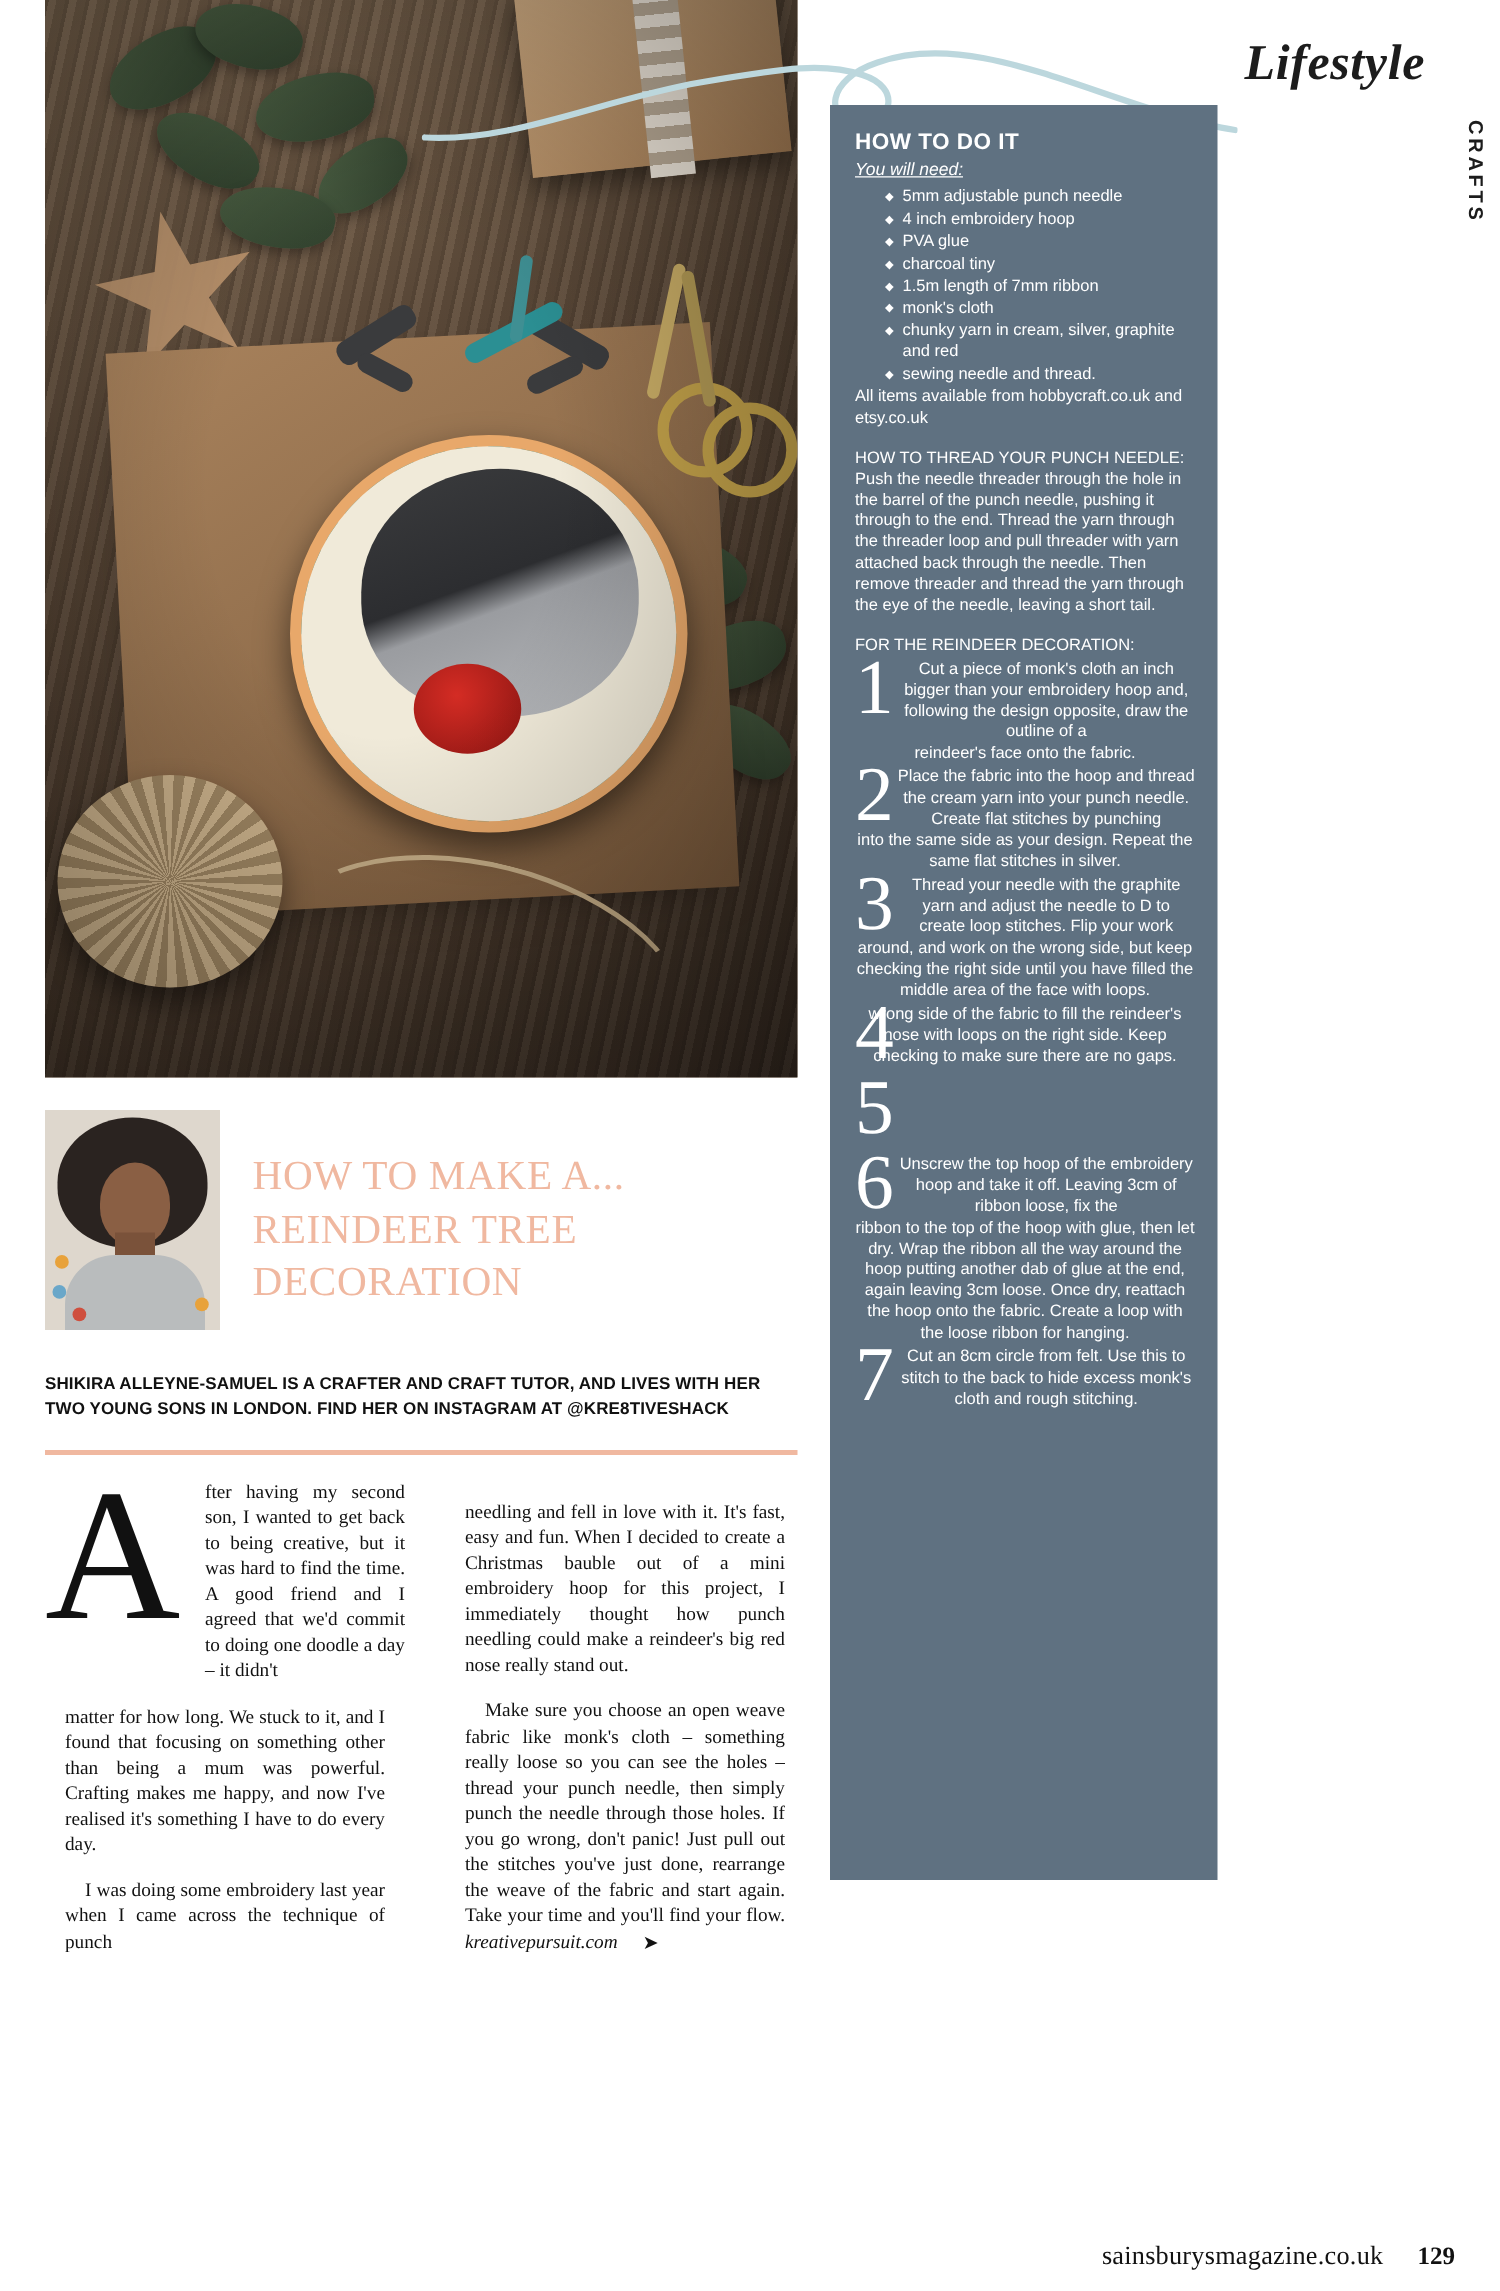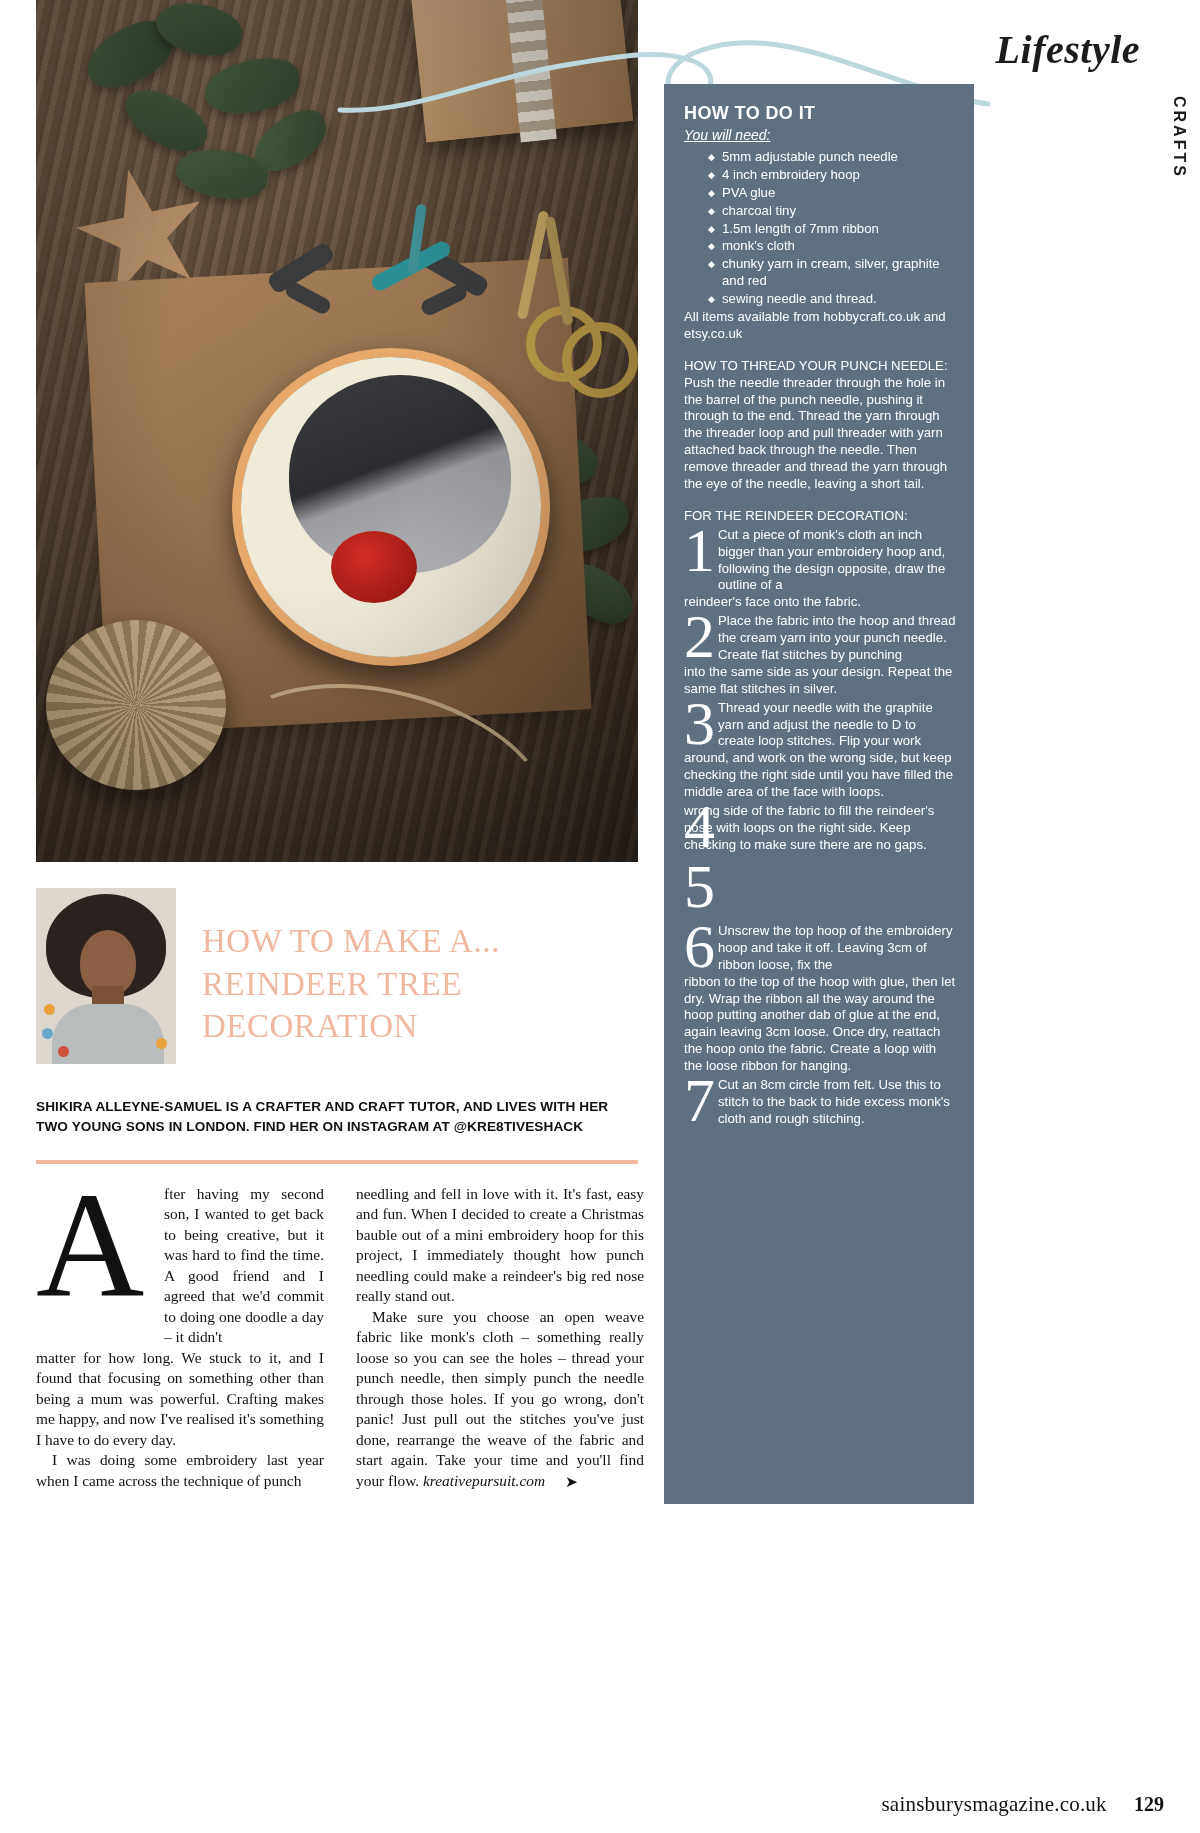--- a/index.html
+++ b/index.html
@@ -234,20 +234,21 @@
     font-family: "Liberation Serif", serif;
     font-size: 62px;
     line-height: 62px;
     color: #ffffff;
     width: 36px;
     text-align: left;
   }
   .step .txt {
     font-size: 13.2px;
     line-height: 1.28;
+    text-align: center;
   }
   .step .txt > span.l1,
   .step .txt > span.l2,
   .step .txt > span.l3 {
     display: block;
     padding-left: 34px;
   }
   .step .txt > span.rest {
     display: block;
     padding-left: 0;
@@ -333,21 +334,21 @@
     font-family: "Liberation Serif", serif;
     font-size: 150px;
     line-height: 120px;
     color: #111;
   }
   .col.c1 p.first {
     margin: 0;
     padding-left: 128px;
     min-height: 126px;
   }
-  .col p { margin: 0; }
+  .col p { margin: 16px; }
   .col p.cont { padding-left: 0; }
   .col p.indent { text-indent: 16px; }
   .it { font-style: italic; }
 
   
   .footer {
     position: absolute;
     right: 36px;
     bottom: 16px;
     font-family: "Liberation Serif", serif;

